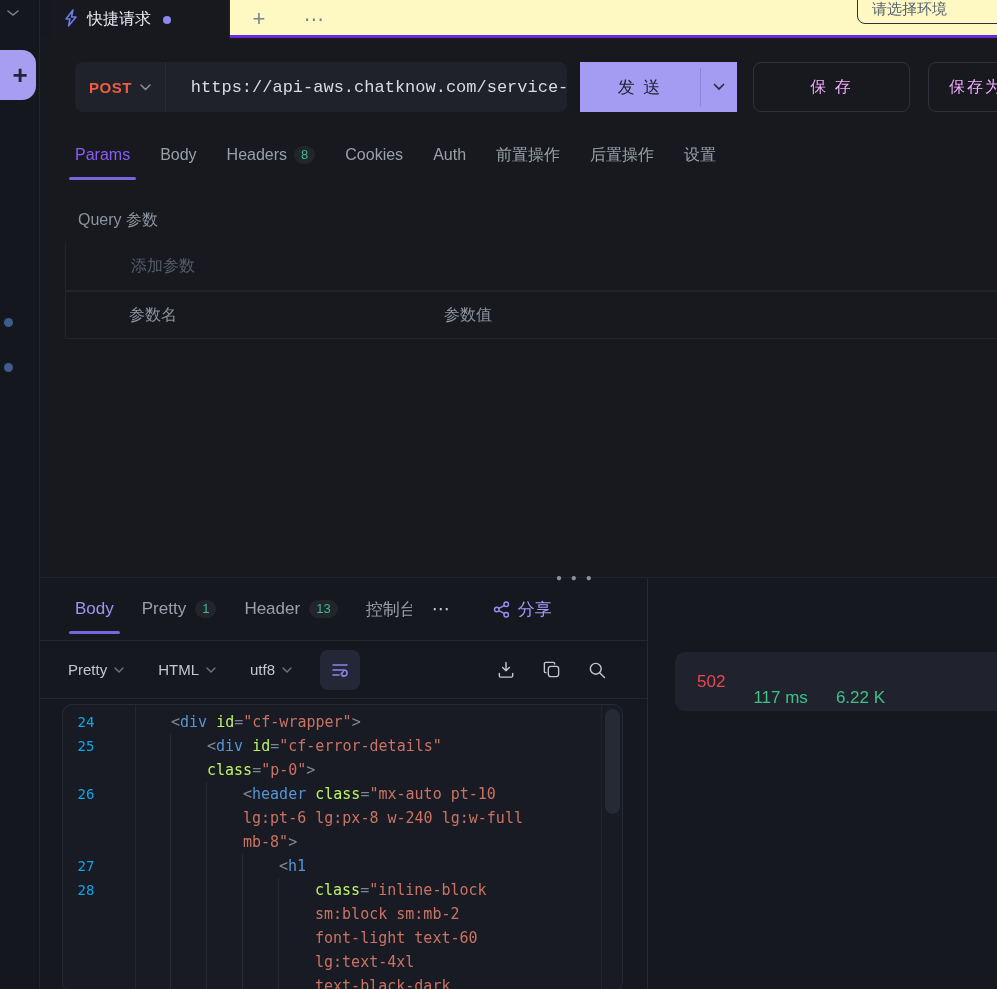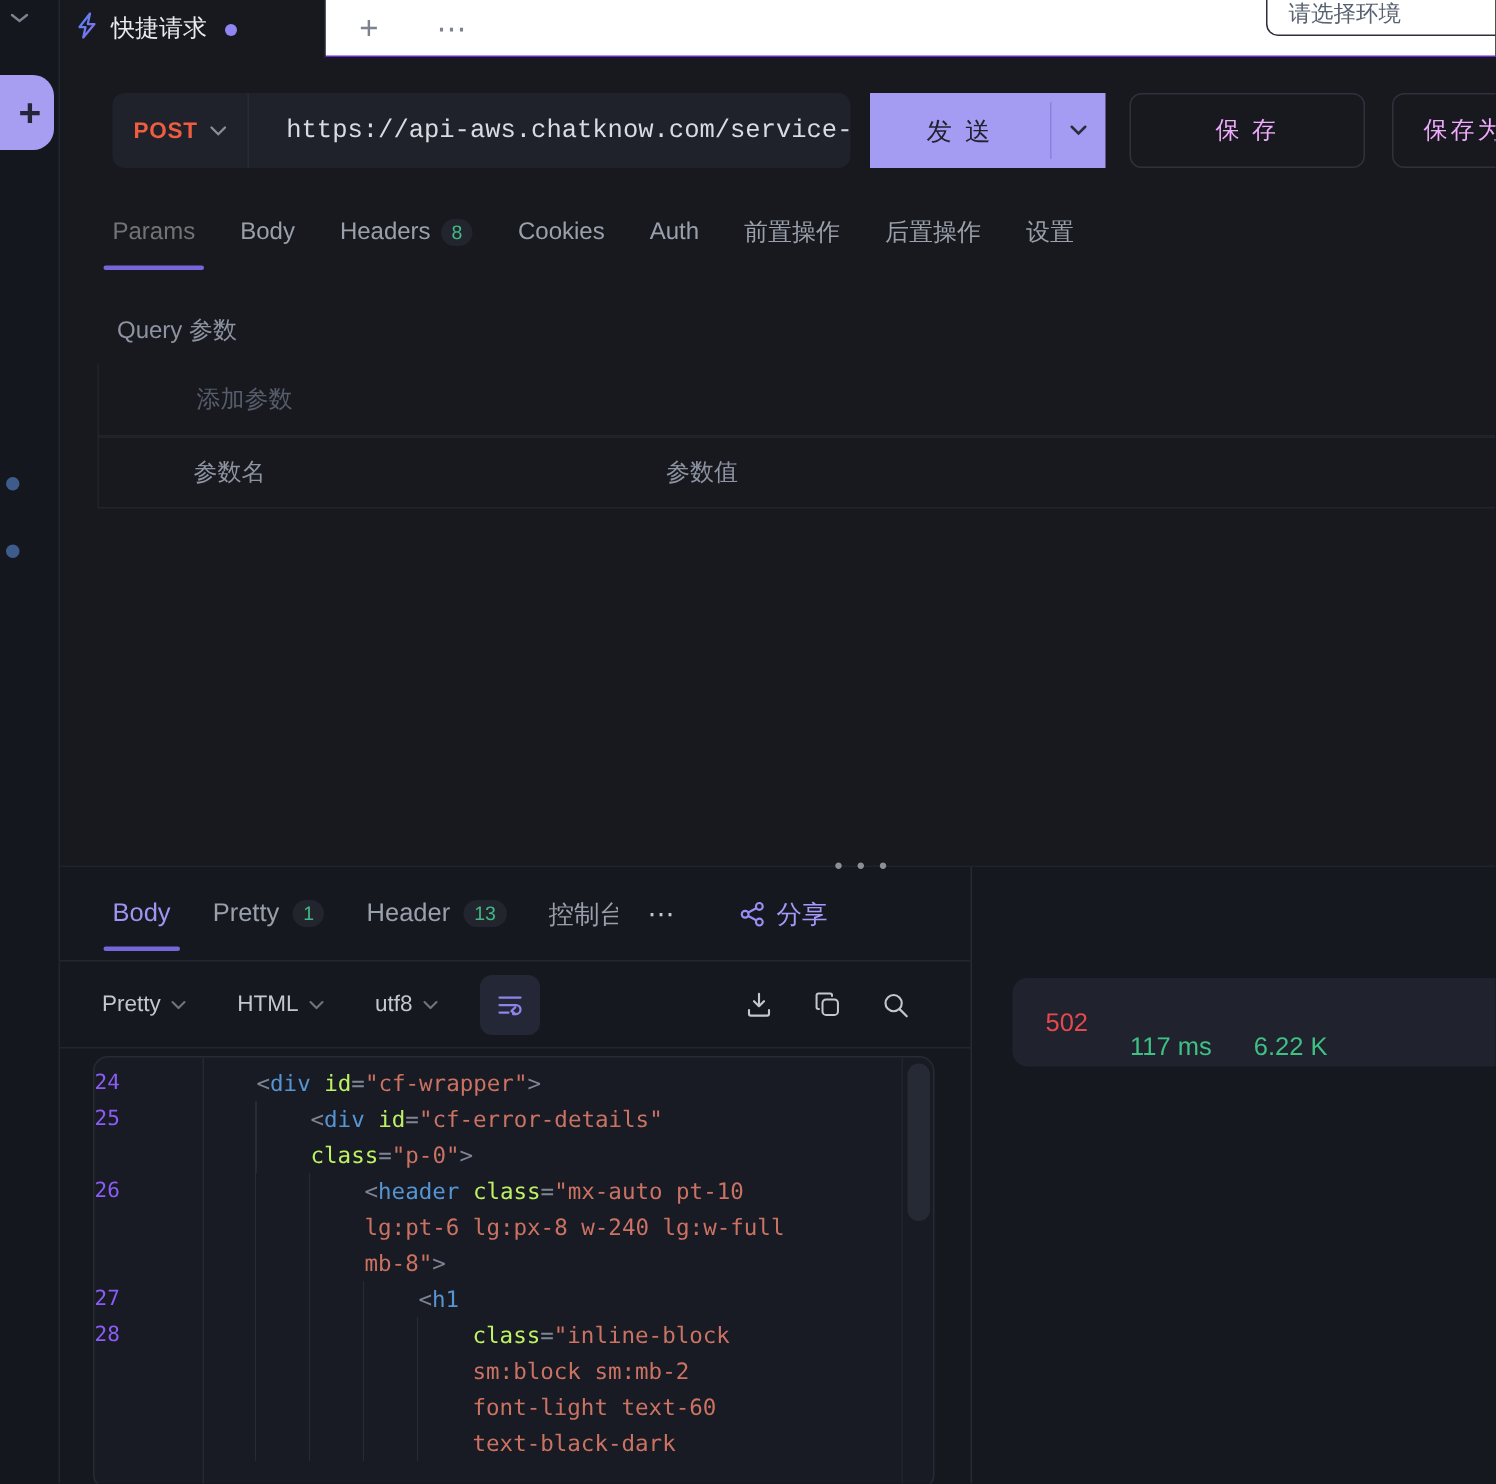--- a/index.html
+++ b/index.html
@@ -12,22 +12,22 @@
              background:#15171e; border-right:1px solid #23262e; z-index:5; }
   .side-chevron { position:absolute; left:6px; top:4px; color:#7d838e; }
   .plus-btn { position:absolute; left:-18px; top:50px; width:54px; height:50px;
               border-radius:14px; background:#a89ef1; color:#23253a;
               font-size:26px; font-weight:bold; display:flex; align-items:center;
               justify-content:center; padding-left:22px; }
   .side-dot { position:absolute; left:4px; width:9px; height:9px; border-radius:50%;
               background:#3d5c8c; }
 
   
-  .topbar { position:absolute; left:39px; top:0; right:0; height:38px;
-            background:#ffffff; border-bottom:1px solid #6d28d9; }
+  .topbar { position:absolute; left:52px; top:0; right:0; height:38px;
+            background:#fef9c3; border-bottom:3px solid #6d28d9; }
   .doc-tab { position:absolute; left:0; top:0; width:178px; height:39px;
              background:#17191f; border-right:1px solid #23262e;
              display:flex; align-items:center; gap:8px; padding:0 12px; z-index:2; }
   .doc-tab .title { color:#e8eaf0; font-size:16px; white-space:nowrap; }
   .dirty-dot { width:8px; height:8px; border-radius:50%; background:#8f86f2; margin-left:4px; }
   .tab-new { position:absolute; left:192px; top:4px; width:30px; height:30px; color:#7d838e;
              font-size:22px; display:flex; align-items:center; justify-content:center; }
   .tab-more { position:absolute; left:248px; top:4px; width:30px; height:30px; color:#7d838e;
               font-size:20px; display:flex; align-items:center; justify-content:center; letter-spacing:2px;}
   .env-select { position:absolute; left:805px; top:-26px; width:200px; height:50px;
@@ -52,21 +52,21 @@
                border:1px solid #2e323d; border-radius:8px; color:#f0abfc; font-size:16px;
                letter-spacing:2px; display:flex; align-items:center; justify-content:center; }
   .save-btn { left:713px; width:157px; }
   .saveas-btn { left:888px; width:150px; justify-content:flex-start; padding-left:20px; }
 
   
   .req-tabs { position:absolute; left:35px; top:88px; right:0; height:58px;
               display:flex; align-items:center; gap:30px; }
   .rtab { color:#9aa0ab; font-size:16px; display:flex; align-items:center; gap:7px;
           height:100%; position:relative; white-space:nowrap; }
-  .rtab.active { color:#737373; }
+  .rtab.active { color:#8b5cf6; }
   .rtab.active::after { content:""; position:absolute; left:-6px; right:-6px; bottom:4px;
                         height:3px; border-radius:2px; background:#7567d9; }
   .badge { background:#22252e; color:#42b883; font-size:13px; border-radius:9px;
            padding:1px 7px; line-height:16px; }
 
   
   .query-title { position:absolute; left:38px; top:172px; color:#8d93a0; font-size:16px; }
   .param-table { position:absolute; left:25px; right:0; top:205px; border-left:1px solid #20242c; }
   .p-row { height:48px; display:flex; align-items:center; border-bottom:1px solid #20242c; }
   .p-row.header { border-top:1px solid #20242c; color:#8d93a0; }
@@ -112,21 +112,21 @@
 
   
   .editor { position:absolute; left:22px; top:126px; width:561px; bottom:-4px;
             background:#181b23; border:1px solid #272b34; border-radius:10px;
             overflow:hidden; font-family:"DejaVu Sans Mono","Liberation Mono",monospace;
             font-size:15px; }
   .gutter-border { position:absolute; left:72px; top:0; bottom:0; width:1px; background:#242832; }
   .sb-track { position:absolute; right:20px; top:0; bottom:0; width:1px; background:#20242c; }
   .code-rows { position:absolute; left:0; right:0; top:5px; }
   .crow { display:flex; height:24px; line-height:24px; }
-  .lnum { width:72px; text-align:left; padding-right:26px; color:#8b5cf6; font-size:14px;
+  .lnum { width:72px; text-align:center; padding-right:26px; color:#0ea5e9; font-size:14px;
           flex-shrink:0; }
   .ccode { white-space:pre; display:flex; }
   .ind { display:inline-block; height:24px; margin-right:2px;
          background:repeating-linear-gradient(to right, transparent 0, transparent 35px, #262b36 35px, #262b36 36px); }
   .pun { color:#7e8594; } .tag { color:#5695d3; } .attr { color:#bef264; }
   .str { color:#cb7263; } .txt { color:#d4d4d4; }
   .sb-thumb { position:absolute; right:2px; top:4px; width:15px; height:105px;
               border-radius:8px; background:#252a35; }
 </style>
 </head>
@@ -343,20 +343,24 @@
           <div class="crow">
             <div class="lnum"></div>
             <div class="ccode"><span class="ind" style="width: 178px;"></span><span class="str">sm:block sm:mb-2</span></div>
           </div>
           <div class="crow">
             <div class="lnum"></div>
             <div class="ccode"><span class="ind" style="width: 178px;"></span><span class="str">font-light text-60</span></div>
           </div>
           <div class="crow">
             <div class="lnum"></div>
+            <div class="ccode"><span class="ind" style="width: 178px;"></span><span class="str">lg:text-4xl</span></div>
+          </div>
+          <div class="crow">
+            <div class="lnum"></div>
             <div class="ccode"><span class="ind" style="width: 178px;"></span><span class="str">text-black-dark</span></div>
           </div>
         </div>
       <div class="sb-thumb"></div>
     </div>
   </div>
 
   <div class="status-pill">
     <span class="st-code">502</span>
     <span class="st-ok">117 ms</span>

